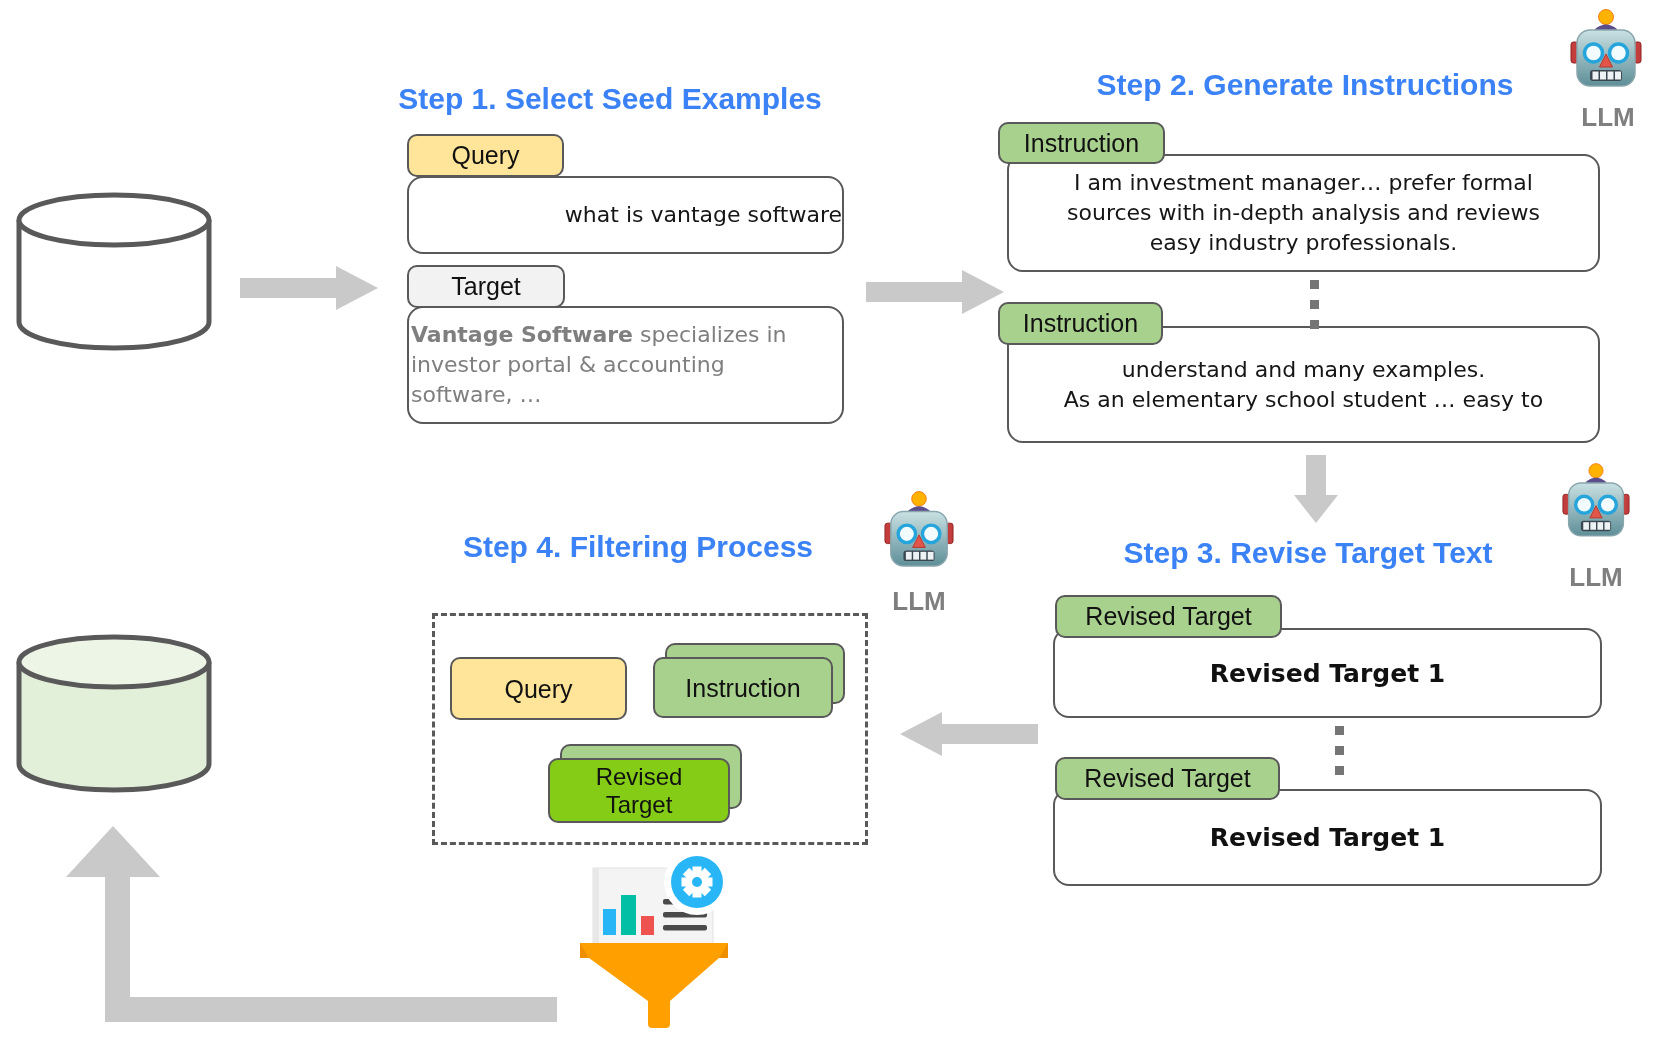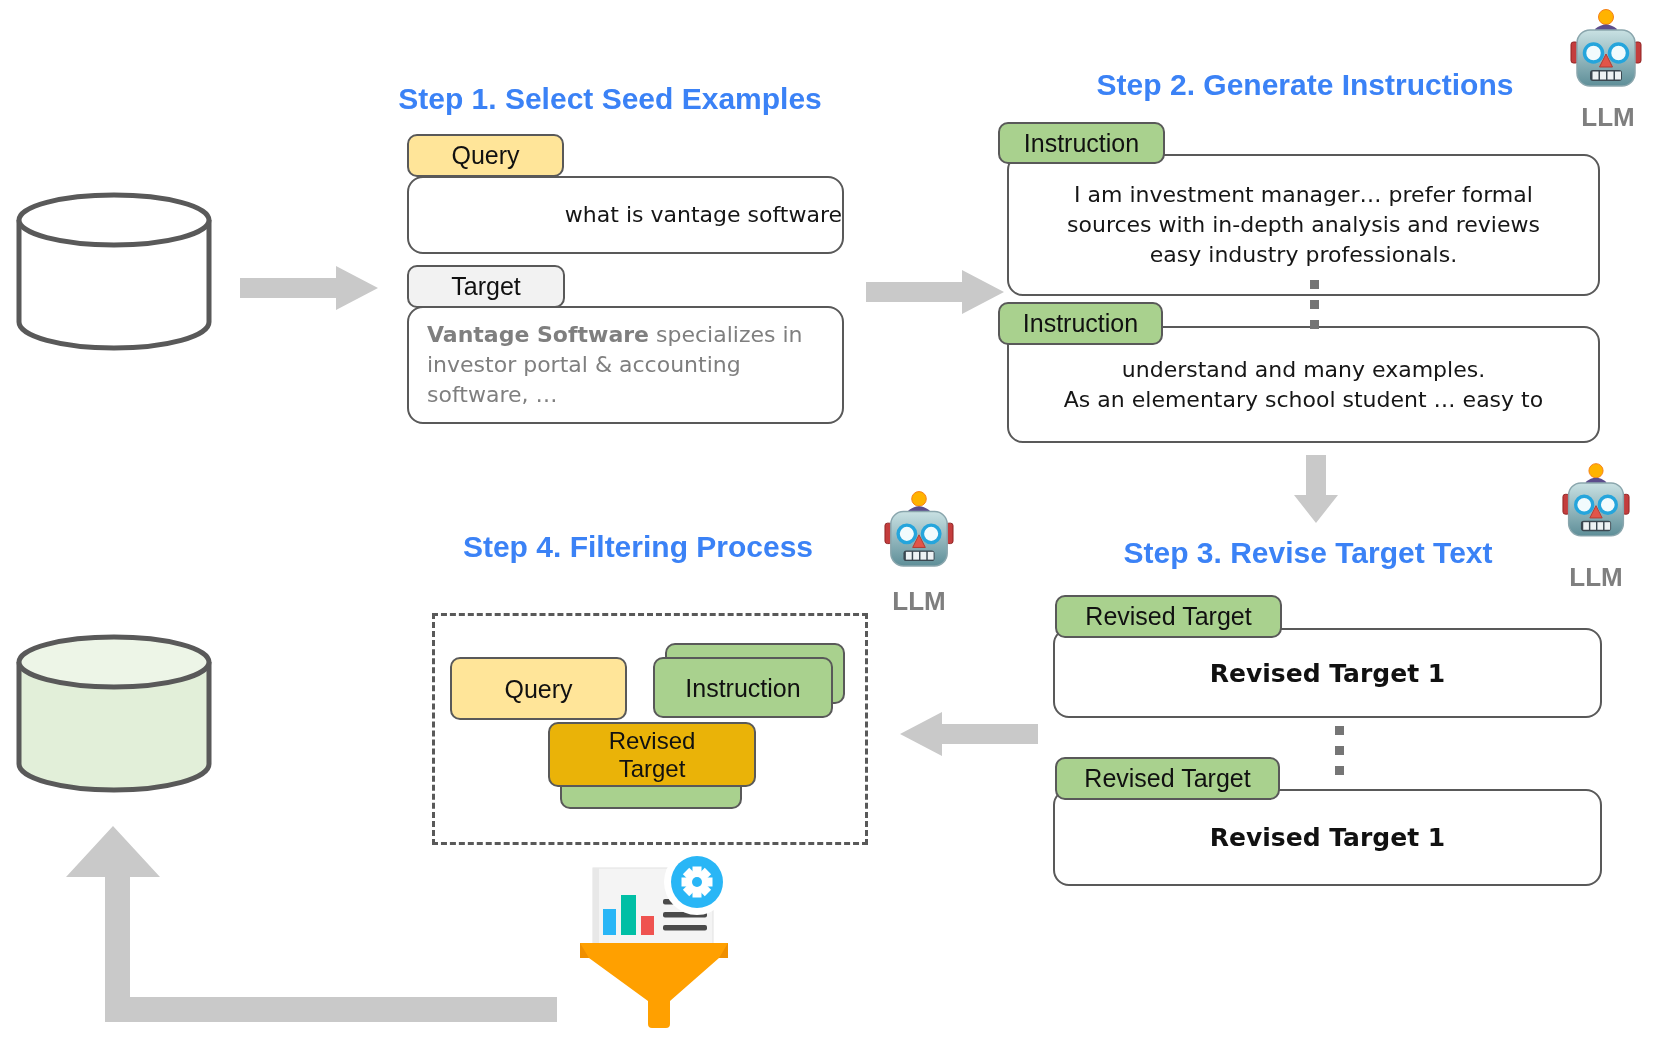--- a/index.html
+++ b/index.html
@@ -67,21 +67,21 @@
   <div class="tab" style="left:407px;top:134px;width:157px;height:43px;background:#FFE599;">
     <span>Query</span>
   </div>
   <div class="bigbox" style="left:407px;top:176px;width:437px;height:78px;align-items:flex-end;">
     <div class="comic">what is vantage software</div>
   </div>
 
   <div class="tab" style="left:407px;top:265px;width:158px;height:43px;background:#F2F2F2;">
     <span>Target</span>
   </div>
-  <div class="bigbox" style="left:407px;top:306px;width:437px;height:118px;align-items:flex-start;padding-left:18px;">
+  <div class="bigbox" style="left:407px;top:306px;width:437px;height:118px;align-items:flex-start;padding-left:2px;">
     <div class="comic graytext" style="text-align:left;">
       <span style="font-weight:bold;">Vantage Software</span><span> specializes in</span><br>
       <span>investor portal &amp; accounting</span><br>
       <span>software, …</span>
     </div>
   </div>
 
   <svg class="icon" style="left:866px;top:270px;" width="138" height="44" viewBox="0 0 138 44">
     <polygon points="0,12 96,12 96,0 138,22 96,44 96,32 0,32" fill="#C9C9C9"></polygon>
   </svg>
@@ -89,21 +89,21 @@
   <div class="title" style="left:1045px;top:68px;width:520px;">Step 2. Generate Instructions</div>
 
   <svg class="icon" style="left:1570px;top:8px;" width="72" height="80">
       <use href="#robot"></use>
     </svg>
   <div class="llm-label" style="left:1572px;top:102px;width:72px;text-align:center;">LLM</div>
 
   <div class="tab" style="left:998px;top:122px;width:167px;height:42px;background:#A9D18E;">
     <span>Instruction</span>
   </div>
-  <div class="bigbox" style="left:1007px;top:154px;width:593px;height:142px;">
+  <div class="bigbox" style="left:1007px;top:154px;width:593px;height:118px;">
     <div class="comic">I am investment manager… prefer formal</div>
     <div class="comic">sources with in-depth analysis and reviews</div>
     <div class="comic">easy industry professionals.</div>
   </div>
 
   <div class="dots" style="left:1310px;top:280px;">
     <span></span>
       <span></span>
       <span></span>
   </div>
@@ -163,21 +163,21 @@
   <div class="card" style="left:450px;top:657px;width:177px;height:63px;background:#FFE599;">
     <span>Query</span>
   </div>
 
   <div class="card-back" style="left:665px;top:643px;width:180px;height:61px;background:#A9D18E;"></div>
   <div class="card" style="left:653px;top:657px;width:180px;height:61px;background:#A9D18E;">
     <span>Instruction</span>
   </div>
 
   <div class="card-back" style="left:560px;top:744px;width:182px;height:65px;background:#A9D18E;"></div>
-  <div class="card" style="left:548px;top:722px;width:208px;height:65px;background:#eab308;font-size:24px;">
+  <div class="card" style="left:548px;top:758px;width:182px;height:65px;background:#84cc16;font-size:24px;">
     <span>
       <span>Revised</span><br>
       <span>Target</span>
     </span>
   </div>
 
   <svg class="icon" style="left:575px;top:845px;" width="170" height="185" viewBox="0 0 170 185">
     <g>
       <rect x="18" y="23" width="120" height="80" fill="#F4F4F4" stroke="#E2E2E2" stroke-width="1"></rect>
       <rect x="18" y="23" width="6" height="80" fill="#E8E8E8"></rect>

